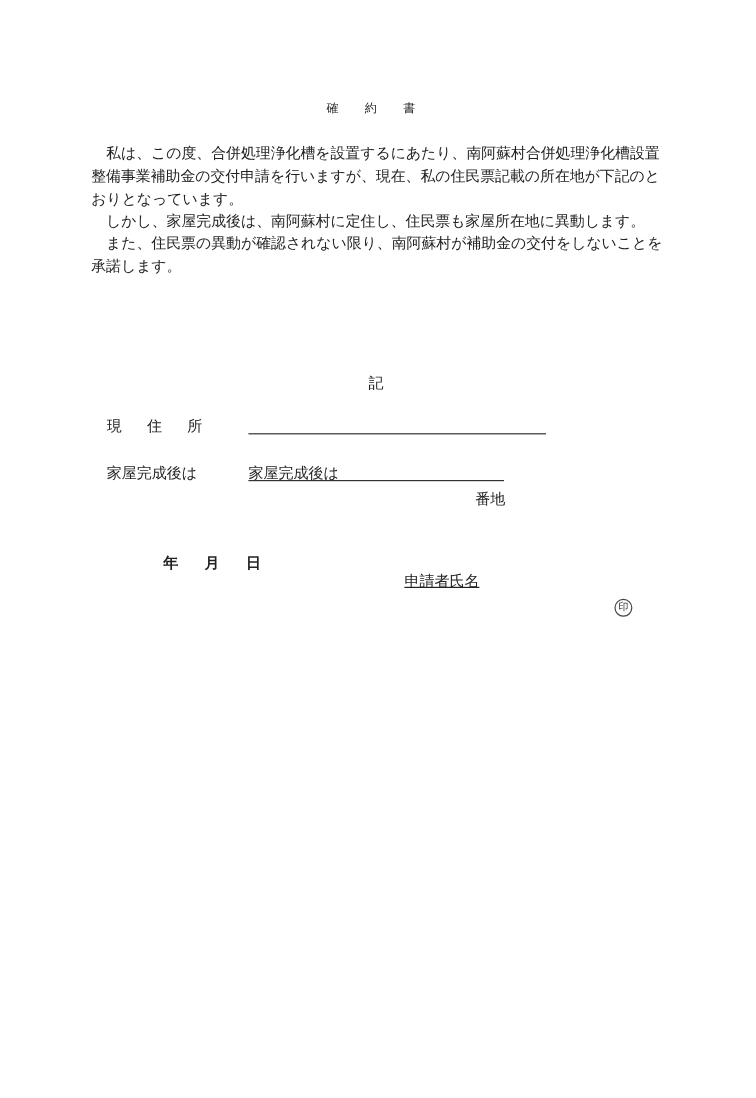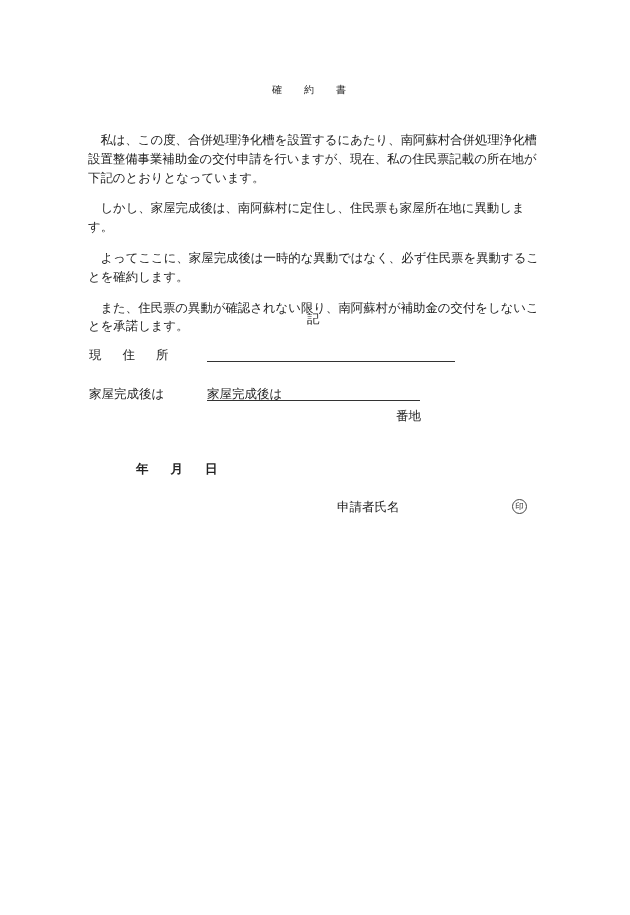--- a/index.html
+++ b/index.html
@@ -6,21 +6,21 @@
   body {
     width: 630px; height: 915px; background: #ffffff; position: relative;
     font-family: "DejaVu Serif", "Liberation Serif", serif;
     color: #222222; overflow: hidden;
   }
   .abs { position: absolute; white-space: nowrap; }
   .title { top: 83px; left: 272px; font-size: 10px; letter-spacing: 0; }
   .title span { display: inline-block; margin-right: 22px; }
   .title span:last-child { margin-right: 0; }
   .body-text { position: absolute; top: 119px; left: 76px; width: 480px; font-size: 12.4px; line-height: 18.8px; }
-  .para { margin: 12px; text-indent: 1em; white-space: normal; word-break: break-all; }
+  .para { margin: 0; text-indent: 1em; white-space: normal; word-break: break-all; }
   .ki { top: 311px; left: 307px; font-size: 12.5px; }
   .row-label { font-size: 12.5px; }
   .spaced span { display: inline-block; margin-right: 21px; }
   .spaced span:last-child { margin-right: 0; }
   .line { position: absolute; height: 1px; background: #333333; }
   .date span { display: inline-block; margin-right: 22px; }
   .seal {
     position: absolute; width: 13px; height: 13px; border: 1px solid #444; border-radius: 50%;
     font-size: 8.5px; line-height: 13px; text-align: center; color: #333;
   }
@@ -30,36 +30,35 @@
 
 <div>
 
   <div class="abs title">
     <span>確</span><span>約</span><span>書</span>
   </div>
 
   <div class="body-text">
     <p class="para">私は、この度、合併処理浄化槽を設置するにあたり、南阿蘇村合併処理浄化槽設置整備事業補助金の交付申請を行いますが、現在、私の住民票記載の所在地が下記のとおりとなっています。</p>
     <p class="para">しかし、家屋完成後は、南阿蘇村に定住し、住民票も家屋所在地に異動します。</p>
-    <p class="para">よってここに、家屋完成後は一時的な異動ではなく、必ず住民票を異動することを確約します。</p>
     <p class="para">また、住民票の異動が確認されない限り、南阿蘇村が補助金の交付をしないことを承諾します。</p>
   </div>
 
   <div class="abs ki">記</div>
 
   <div class="abs row-label spaced" style="top:347px; left:89px;">
     <span>現</span><span>住</span><span>所</span>
   </div>
   <div class="line" style="top:361px; left:207px; width:248px;"></div>
 
   <div class="abs row-label" style="top:386px; left:89px;">家屋完成後は</div>
   <div class="abs row-label" style="top:386px; left:207px;">家屋完成後は</div>
   <div class="abs row-label" style="top:408px; left:396px;">番地</div>
   <div class="line" style="top:400px; left:207px; width:213px;"></div>
 
   <div class="abs row-label date" style="top:461px; left:136px;font-weight:bold;">
     <span>年</span><span>月</span><span>日</span>
   </div>
 
-  <div class="abs row-label" style="top:499px; left:337px;">申請者氏名</div>
+  <div class="abs row-label" style="top:476px; left:337px;text-decoration:underline;">申請者氏名</div>
   <div class="seal" style="top:499px; left:512px;">印</div>
 
 </div>
 
 </body></html>

